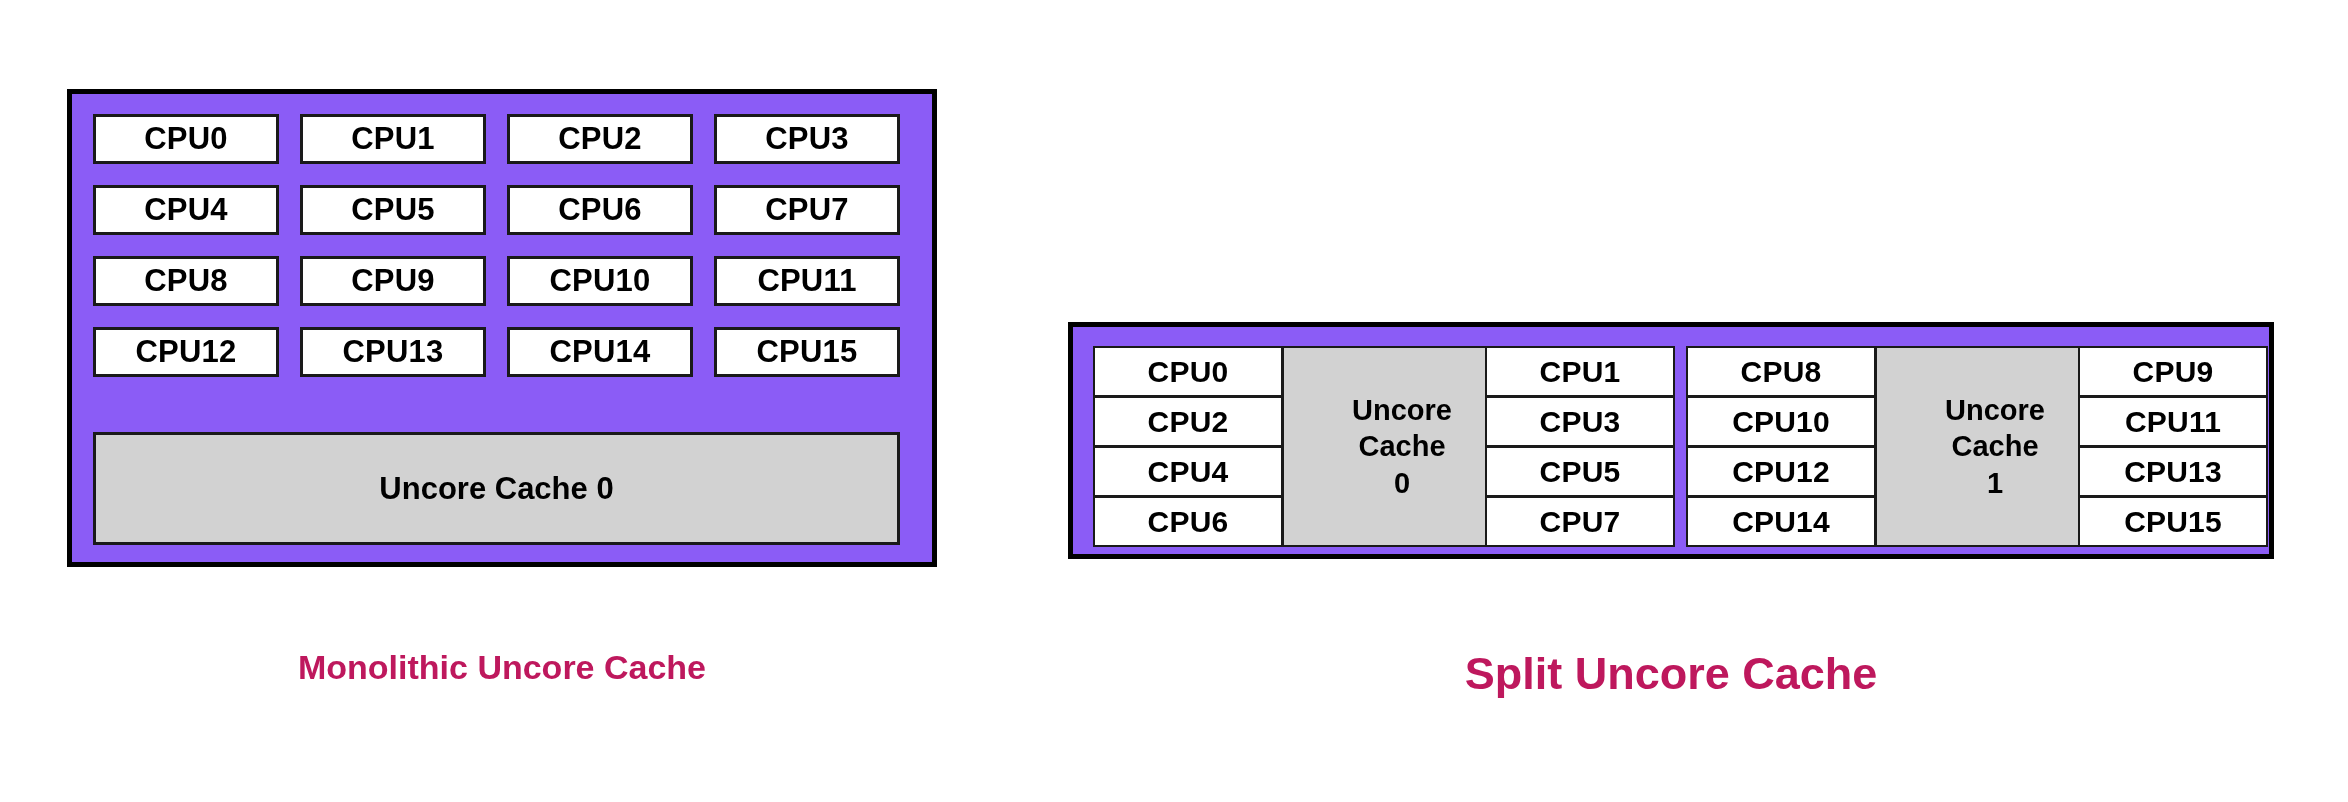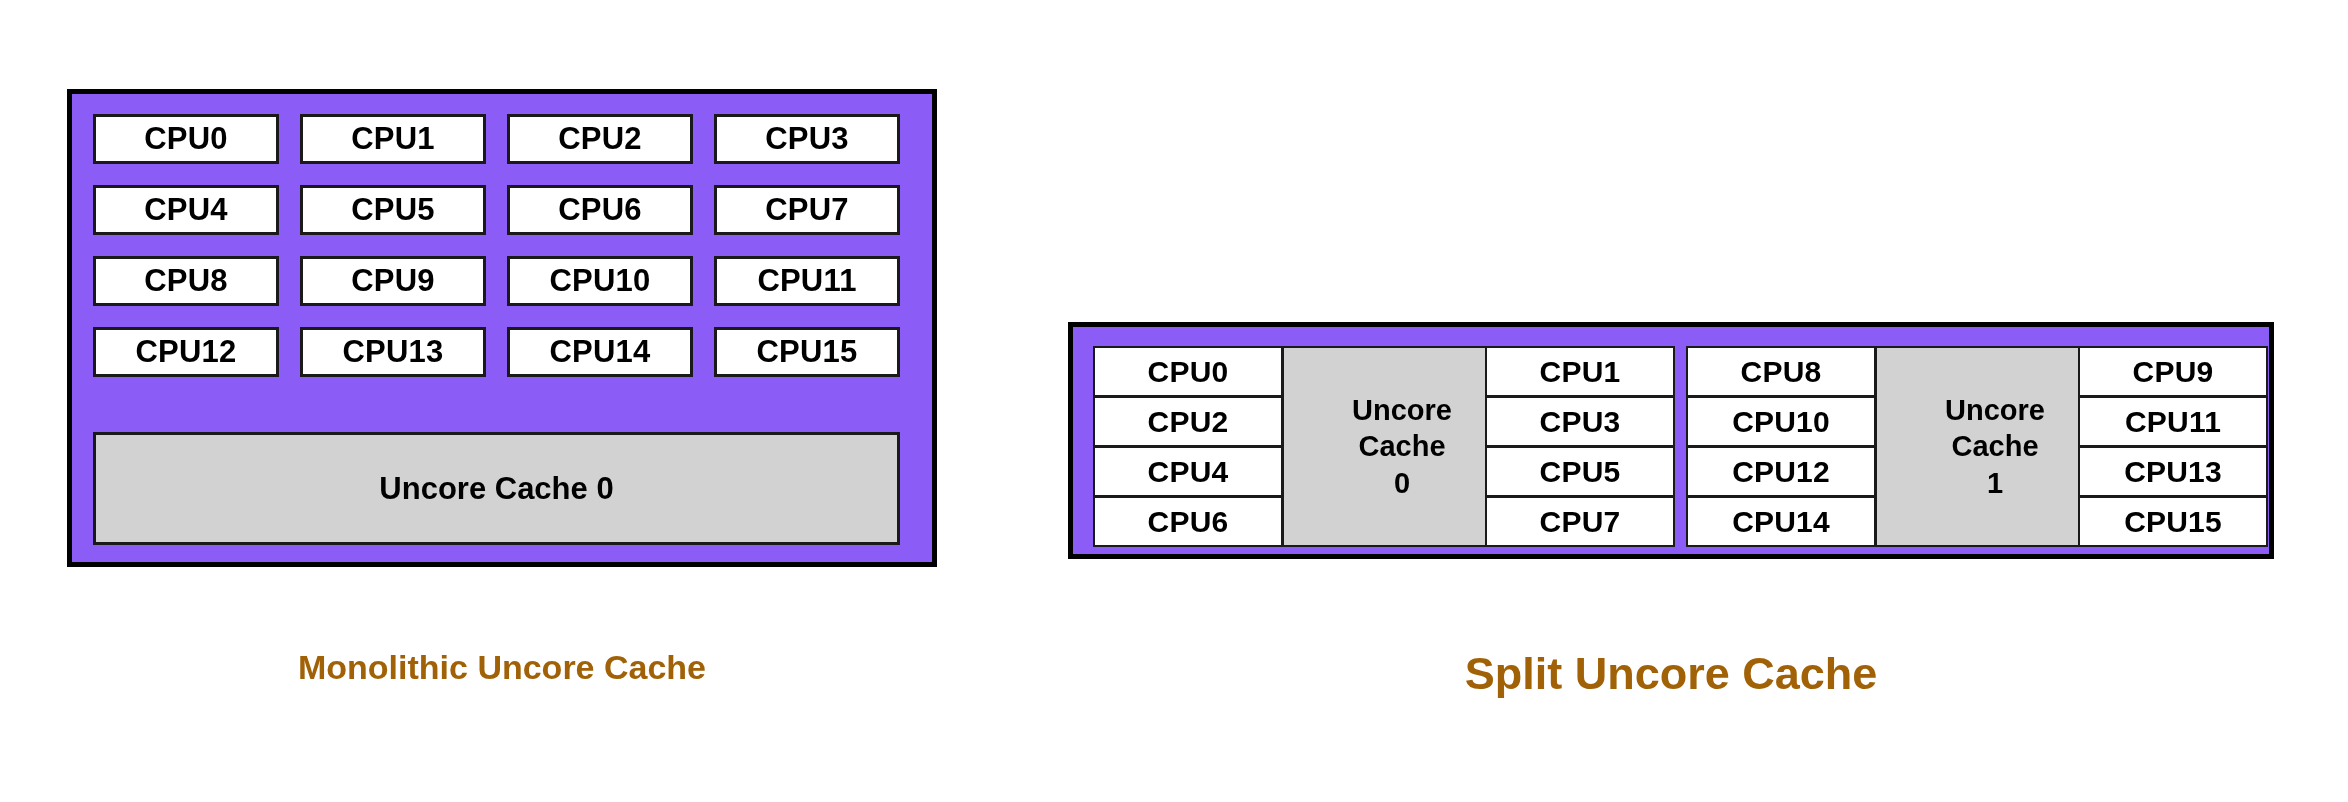--- a/index.html
+++ b/index.html
@@ -46,21 +46,21 @@
     align-items: center;
     justify-content: center;
     font-weight: bold;
     color: #000000;
     text-align: center;
   }
 
   .caption {
     position: absolute;
     font-weight: bold;
-    color: #a16207;
+    color: #be185d;
     white-space: nowrap;
     text-align: center;
   }
 
   
   #panel-monolithic {
     left: 67px;
     top: 89px;
     width: 870px;
     height: 478px;

